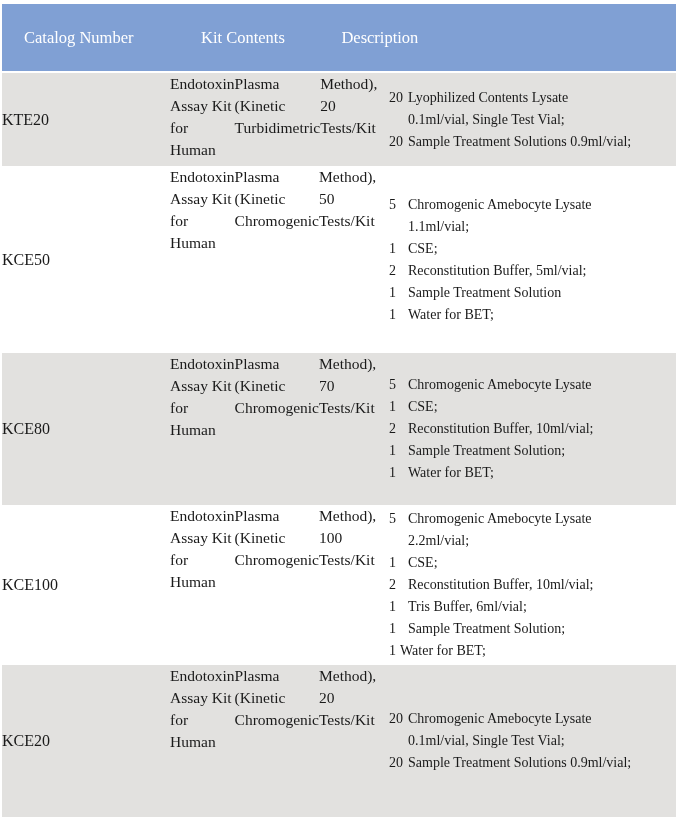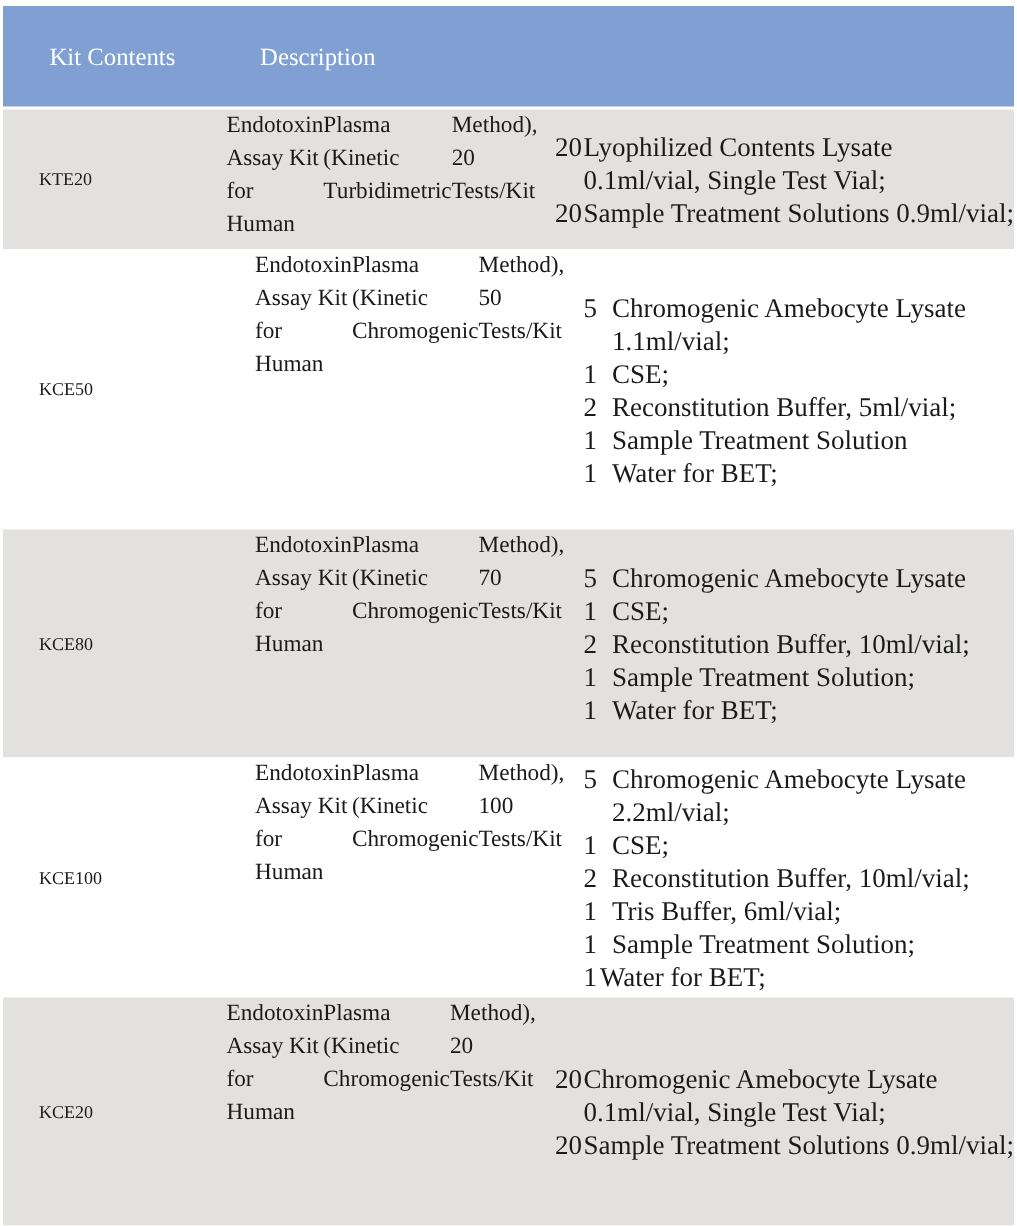--- a/index.html
+++ b/index.html
@@ -35,52 +35,52 @@
   .th-desc{width:190px;text-align:center;}
   .th-contents{padding-left:31px;}
   .tr{
     display:flex;
     align-items:stretch;
   }
   .tr.shade{background:var(--row-shade);}
   .tr.plain{background:var(--row-white);}
   .td-catalog{
     width:168px;
-    padding-left:24px;
     display:flex;
     align-items:center;
-    font-size:12px;
+    font-size:16px;
   }
   .td-desc{
     width:190px;
     display:flex;
     flex-direction:row;
     justify-content:flex-start;
     font-size:15.5px;
     line-height:22px;
   }
   .td-contents{
     flex:1;
     padding-left:29px;
     display:flex;
     flex-direction:column;
     justify-content:center;
-    font-size:18px;
+    font-size:14px;
     line-height:22px;
   }
   .kline{display:flex;}
   .qty{flex:none;width:19px;}
   .kline.tight .qty{width:11px;}
   .itx{flex:1;white-space:nowrap;}
 </style>
 </head>
 <body>
 
 <div class="table">
   <div class="thead">
+    <div class="th th-catalog">Catalog Number</div>
     <div class="th th-contents">Kit Contents</div>
     <div class="th th-desc">Description</div>
   </div>
   <div id="tbody">
       <div class="tr shade" style="min-height: 93px;">
         <div class="td-catalog">KTE20</div>
         <div class="td-desc">
           <div>Endotoxin Assay Kit for Human</div>
           <div>Plasma (Kinetic Turbidimetric</div>
           <div>Method), 20 Tests/Kit</div>

